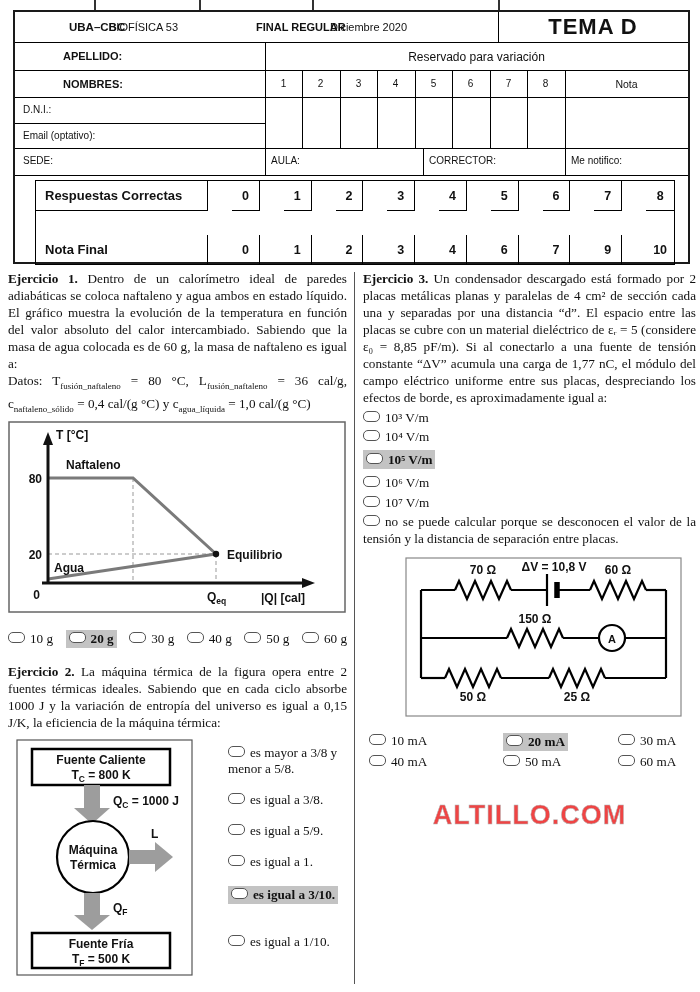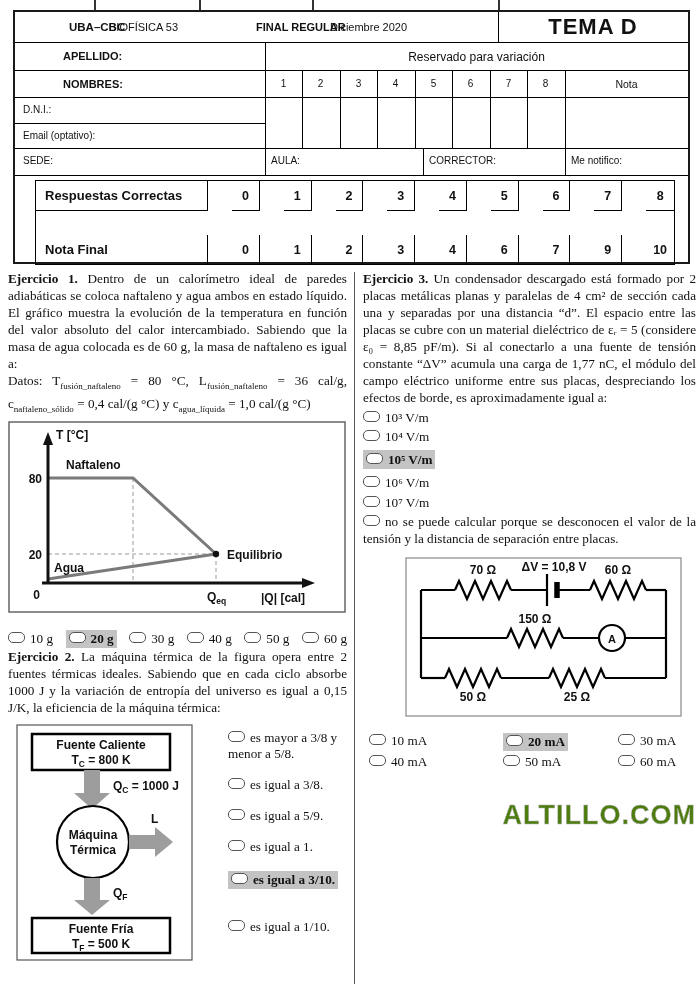--- a/index.html
+++ b/index.html
@@ -53,22 +53,22 @@
   .optcol2 .opt.hl { display:inline-block; }
   .opt3 { display:block; white-space:normal; margin:2.5px 0; line-height:17px; }
   .opt3.hl { display:inline-block; }
   .grid4 { margin-top:12px; display:grid; grid-template-columns:140px 115px 78px; row-gap:3px; }
 
   
   .figwrap { position:relative; height:242px; margin-top:8px; }
   .chart-t { font-family:"Liberation Sans",sans-serif; font-weight:bold; font-size:12px; fill:#111; }
   .chart-s { font-family:"Liberation Sans",sans-serif; font-weight:bold; font-size:8.5px; fill:#111; }
   .circwrap { margin:10px 0 0 42px; }
-  .watermark { margin-top:30px; text-align:right; font-family:"Liberation Sans",sans-serif;
-               font-weight:bold; font-size:27px; letter-spacing:1px; color:#4d7c0f;
+  .watermark { margin-top:30px; text-align:center; font-family:"Liberation Sans",sans-serif;
+               font-weight:bold; font-size:27px; letter-spacing:1px; color:#ef4444;
                -webkit-text-stroke:0.5px #b5b5b5; }
 </style>
 </head>
 <body>
 
 <div class="page">
 
   <div class="tick" style="left:94px"></div>
   <div class="tick" style="left:199px"></div>
   <div class="tick" style="left:312px"></div>
@@ -182,21 +182,21 @@
     
     <div class="optrow">
       <label class="opt"><span class="cb"></span><span>10 g</span></label>
       <label class="opt hl"><span class="cb"></span><span>20 g</span></label>
       <label class="opt"><span class="cb"></span><span>30 g</span></label>
       <label class="opt"><span class="cb"></span><span>40 g</span></label>
       <label class="opt"><span class="cb"></span><span>50 g</span></label>
       <label class="opt"><span class="cb"></span><span>60 g</span></label>
     </div>
 
-    <p class="xt" style=""><b class="extitle">Ejercicio 2.</b> <span>La máquina térmica de la figura opera entre 2 fuentes térmicas ideales. Sabiendo que en cada ciclo absorbe 1000 J y la variación de entropía del universo es igual a 0,15 J/K, la eficiencia de la máquina térmica:</span></p>
+    <p class="xt" style="margin-top:15px"><b class="extitle">Ejercicio 2.</b> <span>La máquina térmica de la figura opera entre 2 fuentes térmicas ideales. Sabiendo que en cada ciclo absorbe 1000 J y la variación de entropía del universo es igual a 0,15 J/K, la eficiencia de la máquina térmica:</span></p>
 
     <div class="figwrap">
 
       <svg width="178" height="242" style="position:absolute; left:8px; top:0">
         <rect x="1" y="1" width="175" height="235" fill="none" stroke="#555" stroke-width="1.2"></rect>
 
         <rect x="16" y="10" width="138" height="36" fill="#fff" stroke="#000" stroke-width="2.5"></rect>
         <text class="chart-t" x="85" y="25" text-anchor="middle">Fuente Caliente</text>
         <text class="chart-t" x="85" y="40" text-anchor="middle"><tspan>T</tspan><tspan class="chart-s" dy="3">C</tspan><tspan dy="-3"> = 800 K</tspan></text>
 

